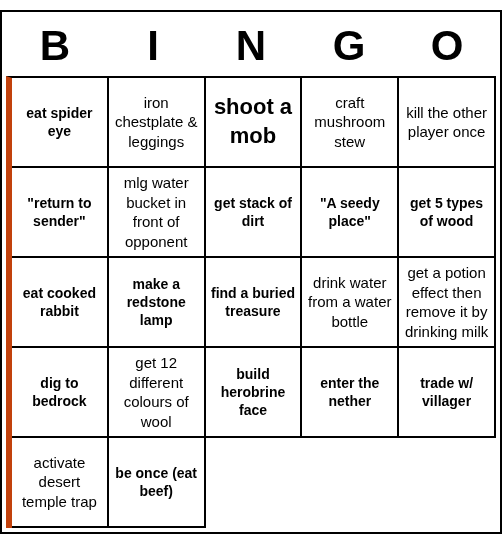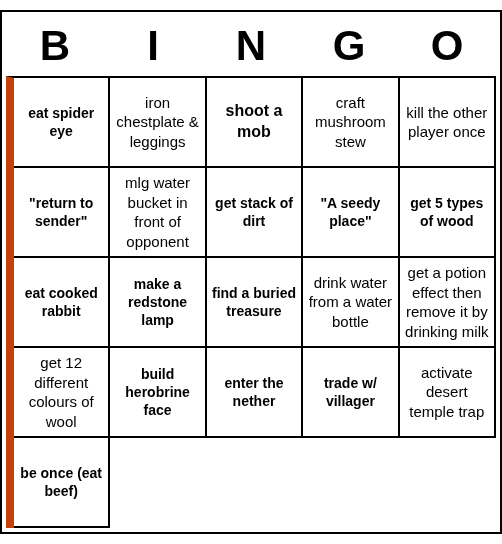--- a/index.html
+++ b/index.html
@@ -27,37 +27,37 @@
       font-size: 42px;
       font-weight: bold;
       color: #000;
       width: 90px;
       text-align: center;
     }
     .bingo-grid {
       display: grid;
       grid-template-columns: repeat(5, 1fr);
       border-top: 2px solid #000;
-      border-left: 8px solid #c2410c;
+      border-left: 6px solid #c2410c;
     }
     .bingo-cell {
       border-right: 2px solid #000;
       border-bottom: 2px solid #000;
       min-height: 90px;
       display: flex;
       align-items: center;
       justify-content: center;
       text-align: center;
       padding: 4px;
       font-size: 15px;
       line-height: 1.3;
       color: #000;
     }
     .bingo-cell.large-text {
-      font-size: 16px;
+      font-size: 22px;
       font-weight: bold;
     }
     .bingo-cell.medium-text {
       font-size: 14px;
       font-weight: bold;
     }
   </style>
 </head>
 <body>
 
@@ -78,20 +78,21 @@
       <div class="bingo-cell medium-text">"return to sender"</div>
       <div class="bingo-cell">mlg water bucket in front of opponent</div>
       <div class="bingo-cell medium-text">get stack of dirt</div>
       <div class="bingo-cell medium-text">"A seedy place"</div>
       <div class="bingo-cell medium-text">get 5 types of wood</div>
       <div class="bingo-cell medium-text">eat cooked rabbit</div>
       <div class="bingo-cell medium-text">make a redstone lamp</div>
       <div class="bingo-cell medium-text">find a buried treasure</div>
       <div class="bingo-cell">drink water from a water bottle</div>
       <div class="bingo-cell">get a potion effect then remove it by drinking milk</div>
+      <div class="bingo-cell medium-text">dig to bedrock</div>
       <div class="bingo-cell">get 12 different colours of wool</div>
       <div class="bingo-cell medium-text">build herobrine face</div>
       <div class="bingo-cell medium-text">enter the nether</div>
       <div class="bingo-cell medium-text">trade w/ villager</div>
       <div class="bingo-cell">activate desert temple trap</div>
       <div class="bingo-cell medium-text">be once (eat beef)</div>
     </div>
 </div>
 
 </body></html>

